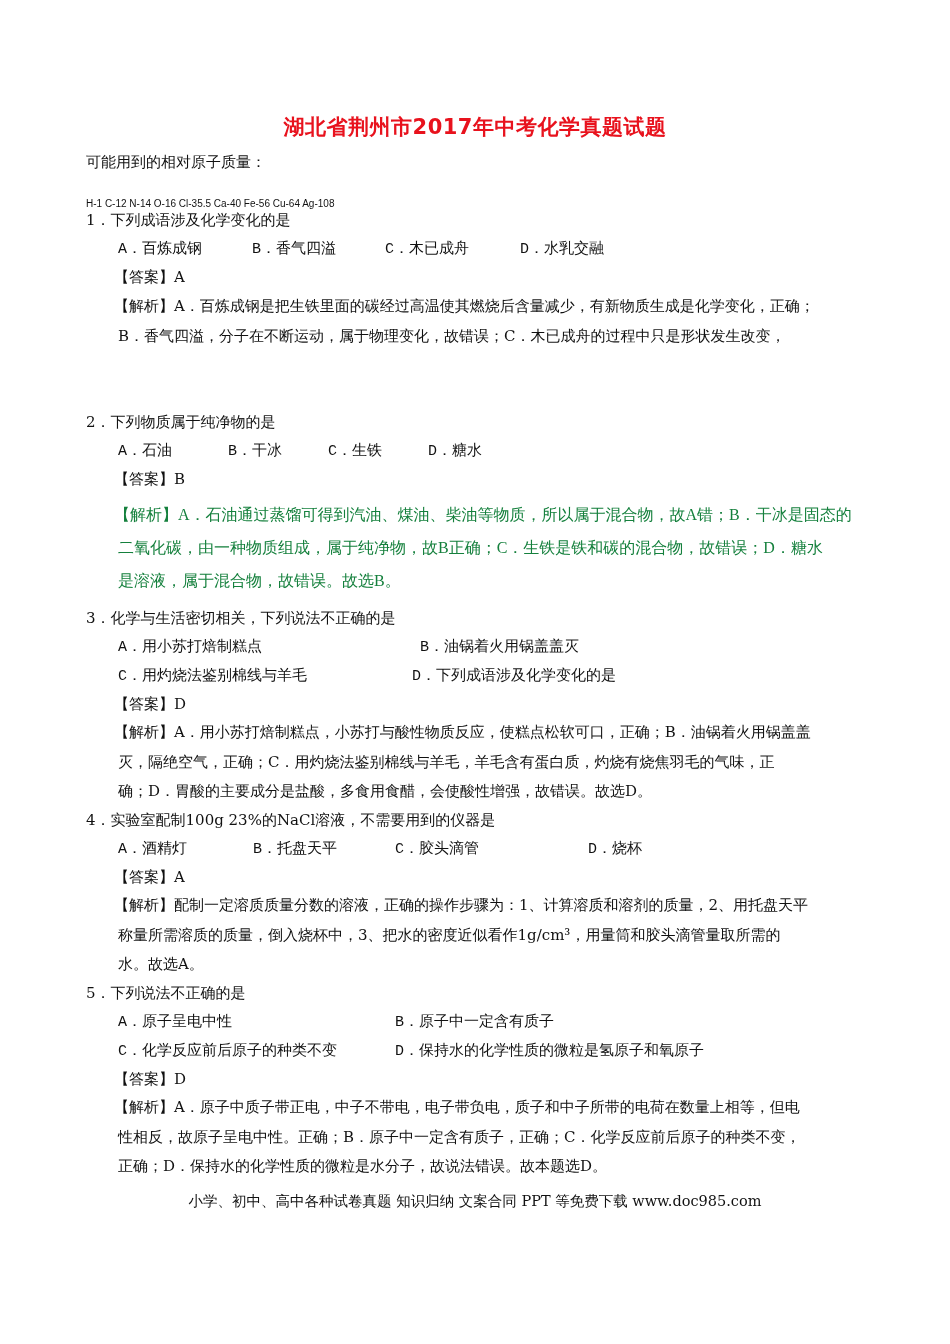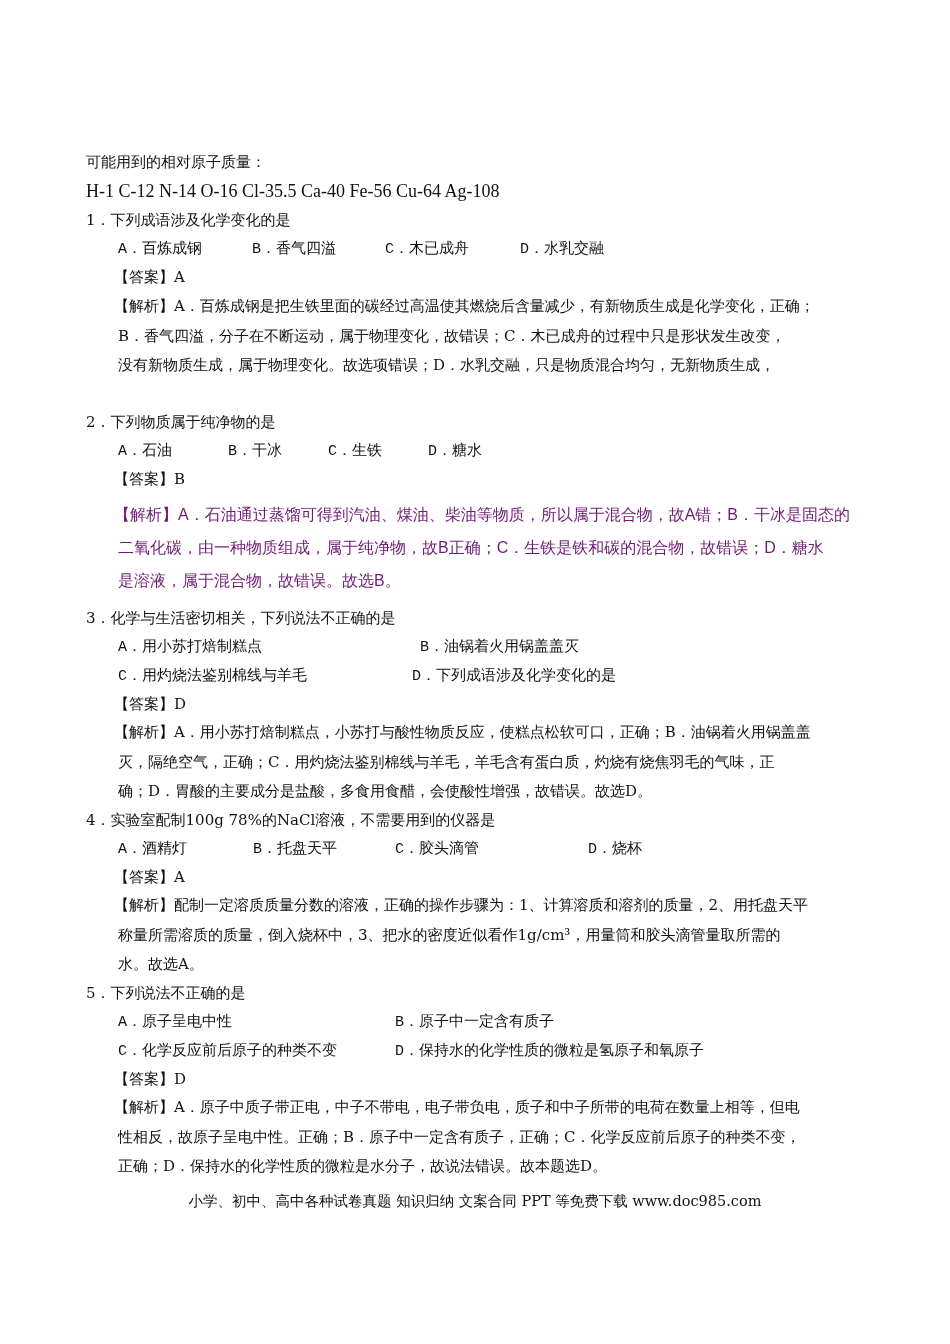--- a/index.html
+++ b/index.html
@@ -6,40 +6,40 @@
   body { width: 950px; height: 1344px; position: relative; overflow: hidden;
          font-family: "DejaVu Serif", "Liberation Serif", serif; color: #111; }
   .page { position: absolute; left: 0; top: 0; width: 950px; height: 1344px; }
   .title { position: absolute; left: 0; top: 113px; width: 950px; text-align: center;
            font-family: "DejaVu Sans", "Liberation Sans", sans-serif; font-weight: bold;
            font-size: 21px; color: #e8121d; letter-spacing: 0.5px; }
   .line { position: absolute; left: 86px; font-size: 15px; line-height: 20px; white-space: nowrap; }
   .indent { left: 118px; }
   .opt { position: absolute; font-size: 15px; white-space: nowrap; font-family: Liberation Mono, monospace; }
   .tag-line { position: absolute; left: 86px; font-size: 15px; white-space: nowrap; margin-left: 28px; }
-  .red { color: #701a75; font-family: Liberation Sans, sans-serif; font-size: 16px; }
+  .red { color: #15803d; font-family: Liberation Serif, serif; font-size: 16px; }
   .footer { position: absolute; left: 0; top: 1192px; width: 950px; text-align: center; font-size: 14.5px; }
 </style>
 </head>
 <body>
 
 <div class="page">
+  <div class="title">湖北省荆州市2017年中考化学真题试题</div>
 
   <div class="line" style="top:152px">可能用到的相对原子质量：</div>
-  <div class="line" style="top:181px; font-family:Liberation Serif, serif; font-size:18px;">H-1  C-12  N-14  O-16  Cl-35.5  Ca-40  Fe-56  Cu-64  Ag-108</div>
+  <div class="line" style="top:194px; font-family:Liberation Sans, sans-serif; font-size:10px;">H-1  C-12  N-14  O-16  Cl-35.5  Ca-40  Fe-56  Cu-64  Ag-108</div>
 
   <div class="line" style="top:210px">1．下列成语涉及化学变化的是</div>
   <div class="opt" style="left:118px; top:239px">A．百炼成钢</div>
   <div class="opt" style="left:252px; top:239px">B．香气四溢</div>
   <div class="opt" style="left:385px; top:239px">C．木已成舟</div>
   <div class="opt" style="left:520px; top:239px">D．水乳交融</div>
   <div class="tag-line" style="top:268px">【答案】A</div>
   <div class="tag-line" style="top:297px">【解析】A．百炼成钢是把生铁里面的碳经过高温使其燃烧后含量减少，有新物质生成是化学变化，正确；</div>
   <div class="line indent" style="top:326px">B．香气四溢，分子在不断运动，属于物理变化，故错误；C．木已成舟的过程中只是形状发生改变，</div>
-  <div class="line indent" style="top:355px">没有新物质生成，属于物理变化。故选项错误；D．水乳交融，只是物质混合均匀，无新物质生成，</div>
 
   <div class="line" style="top:412px">2．下列物质属于纯净物的是</div>
   <div class="opt" style="left:118px; top:441px">A．石油</div>
   <div class="opt" style="left:228px; top:441px">B．干冰</div>
   <div class="opt" style="left:328px; top:441px">C．生铁</div>
   <div class="opt" style="left:428px; top:441px">D．糖水</div>
   <div class="tag-line" style="top:470px">【答案】B</div>
   <div class="tag-line red" style="top:505px">【解析】A．石油通过蒸馏可得到汽油、煤油、柴油等物质，所以属于混合物，故A错；B．干冰是固态的</div>
   <div class="line indent red" style="top:538px">二氧化碳，由一种物质组成，属于纯净物，故B正确；C．生铁是铁和碳的混合物，故错误；D．糖水</div>
   <div class="line indent red" style="top:571px">是溶液，属于混合物，故错误。故选B。</div>
@@ -47,21 +47,21 @@
   <div class="line" style="top:608px">3．化学与生活密切相关，下列说法不正确的是</div>
   <div class="opt" style="left:118px; top:637px">A．用小苏打焙制糕点</div>
   <div class="opt" style="left:420px; top:637px">B．油锅着火用锅盖盖灭</div>
   <div class="opt" style="left:118px; top:666px">C．用灼烧法鉴别棉线与羊毛</div>
   <div class="opt" style="left:412px; top:666px">D．下列成语涉及化学变化的是</div>
   <div class="tag-line" style="top:695px">【答案】D</div>
   <div class="tag-line" style="top:723px">【解析】A．用小苏打焙制糕点，小苏打与酸性物质反应，使糕点松软可口，正确；B．油锅着火用锅盖盖</div>
   <div class="line indent" style="top:752px">灭，隔绝空气，正确；C．用灼烧法鉴别棉线与羊毛，羊毛含有蛋白质，灼烧有烧焦羽毛的气味，正</div>
   <div class="line indent" style="top:781px">确；D．胃酸的主要成分是盐酸，多食用食醋，会使酸性增强，故错误。故选D。</div>
 
-  <div class="line" style="top:810px">4．实验室配制100g 78%的NaCl溶液，不需要用到的仪器是</div>
+  <div class="line" style="top:810px">4．实验室配制100g 23%的NaCl溶液，不需要用到的仪器是</div>
   <div class="opt" style="left:118px; top:839px">A．酒精灯</div>
   <div class="opt" style="left:253px; top:839px">B．托盘天平</div>
   <div class="opt" style="left:395px; top:839px">C．胶头滴管</div>
   <div class="opt" style="left:588px; top:839px">D．烧杯</div>
   <div class="tag-line" style="top:868px">【答案】A</div>
   <div class="tag-line" style="top:896px">【解析】配制一定溶质质量分数的溶液，正确的操作步骤为：1、计算溶质和溶剂的质量，2、用托盘天平</div>
   <div class="line indent" style="top:925px">称量所需溶质的质量，倒入烧杯中，3、把水的密度近似看作1g/cm³，用量筒和胶头滴管量取所需的</div>
   <div class="line indent" style="top:954px">水。故选A。</div>
 
   <div class="line" style="top:983px">5．下列说法不正确的是</div>

